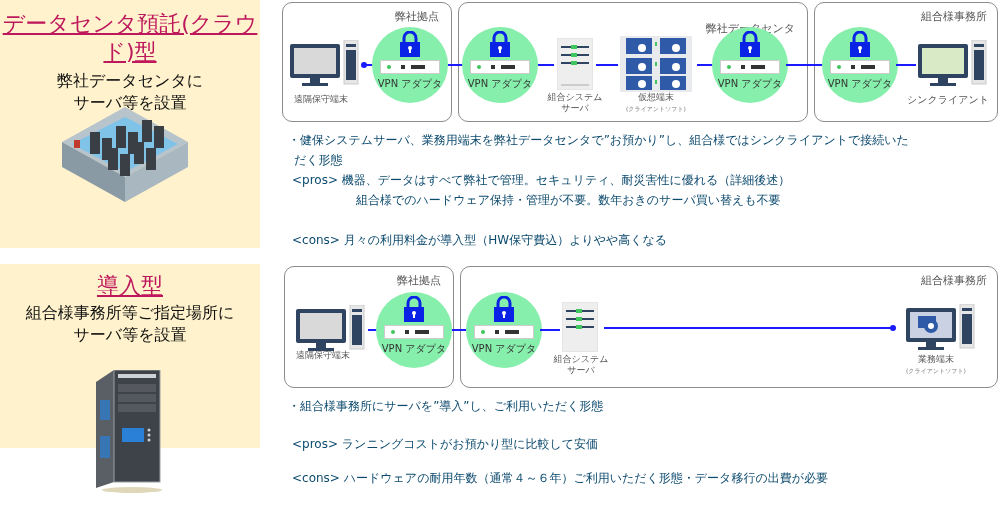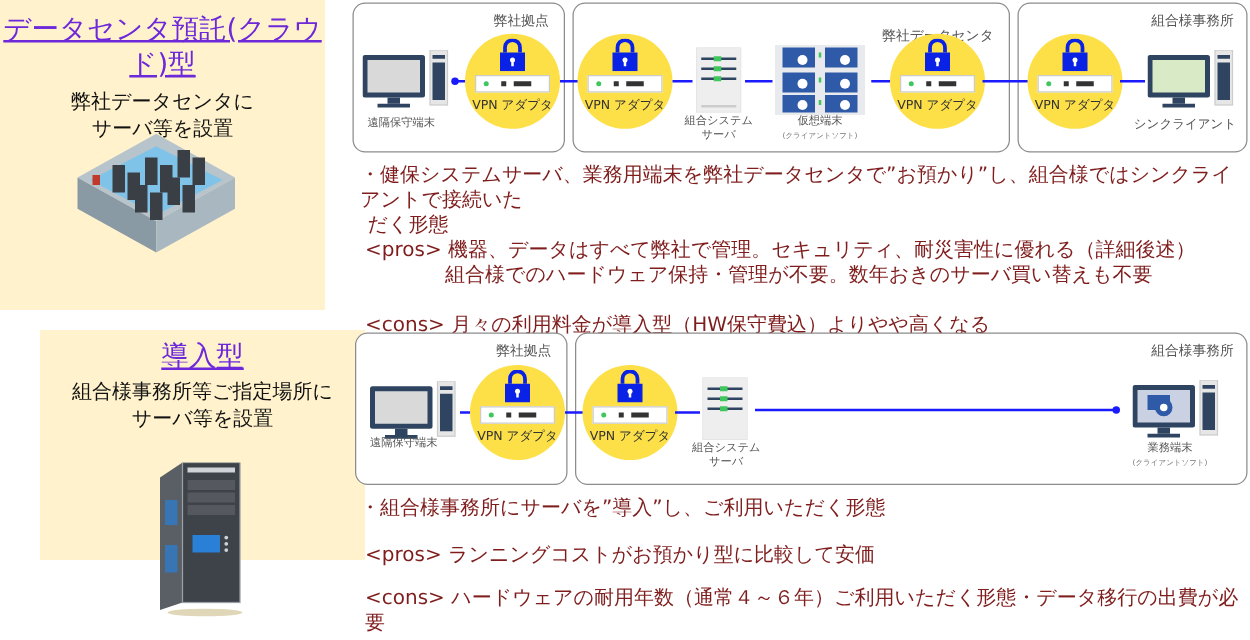--- a/index.html
+++ b/index.html
@@ -1,34 +1,34 @@
 <!DOCTYPE html>
 <html><head>
 <meta charset="utf-8">
 <style>
   * { box-sizing: border-box; margin: 0; padding: 0; }
   body { width: 1000px; height: 512px; background: #ffffff; position: relative; overflow: hidden;
          font-family: "DejaVu Sans", "Liberation Sans", sans-serif; color: #222; }
   .panel { position: absolute; left: 0; width: 260px; background: #fff2cc; }
-  .panel-title { text-align: center; font-size: 22px; text-decoration: underline; line-height: 28px; color: #6d28d9; }
+  .panel-title { text-align: center; font-size: 22px; text-decoration: underline; line-height: 28px; color: #be185d; }
   .panel-sub { text-align: center; font-size: 16px; line-height: 22px; color: #111; }
   .box { position: absolute; border: 1.5px solid #8c8c8c; border-radius: 10px; background: #fff; }
   .box-label { position: absolute; font-size: 11px; color: #555; }
-  .vpn { position: absolute; width: 76px; height: 76px; border-radius: 50%; background: #fde047; }
+  .vpn { position: absolute; width: 76px; height: 76px; border-radius: 50%; background: #86efac; }
   .lock { position: absolute; left: 27px; top: 4px; width: 22px; height: 26px; }
   .adapter { position: absolute; left: 8px; top: 33px; width: 60px; height: 14px; background: #fff;
              border: 1px solid #ccc; }
   .adapter .led { position: absolute; left: 6px; top: 4px; width: 4px; height: 4px; border-radius: 50%; background: #3fc65c; }
   .adapter .port { position: absolute; top: 4px; height: 4px; background: #333; }
   .vpn-label { position: absolute; left: 0; width: 76px; top: 50px; text-align: center; font-size: 10px; color: #333; }
   .line { position: absolute; height: 2px; background: #1a1aff; }
   .dot { position: absolute; width: 6px; height: 6px; border-radius: 50%; background: #1a1aff; }
   .node-label { position: absolute; font-size: 9px; color: #555; text-align: center; line-height: 11px; }
   .node-sub { font-size: 6px; color: #777; }
-  .desc { position: absolute; left: 288px; font-size: 16px; color: #7f1d1d; line-height: 20px; }
+  .desc { position: absolute; left: 288px; font-size: 12px; color: #0c4a6e; line-height: 20px; }
   .indent { padding-left: 68px; }
   .monitor { position: absolute; }
 </style>
 </head>
 <body>
 
 <div class="panel" style="top:0;height:248px;">
   <div class="panel-title" style="margin-top:10px;">データセンタ預託(クラウド)型</div>
   <div class="panel-sub" style="margin-top:4px;">弊社データセンタに</div>
   <div class="panel-sub">サーバ等を設置</div>
@@ -200,21 +200,21 @@
 
 <div class="desc" style="top:130px;">
   <div>・健保システムサーバ、業務用端末を弊社データセンタで”お預かり”し、組合様ではシンクライアントで接続いた</div>
   <div style="padding-left:6px;">だく形態</div>
   <div style="padding-left:4px;"><span>&lt;pros&gt;</span> <span>機器、データはすべて弊社で管理。セキュリティ、耐災害性に優れる（詳細後述）</span></div>
   <div class="indent">組合様でのハードウェア保持・管理が不要。数年おきのサーバ買い替えも不要</div>
   <div style="height:20px;"></div>
   <div style="padding-left:4px;"><span>&lt;cons&gt;</span> <span>月々の利用料金が導入型（HW保守費込）よりやや高くなる</span></div>
 </div>
 
-<div class="panel" style="top:264px;height:184px;margin-left:32px;">
+<div class="panel" style="top:264px;height:184px;">
   <div class="panel-title" style="margin-top:8px;">導入型</div>
   <div class="panel-sub" style="margin-top:2px;">組合様事務所等ご指定場所に</div>
   <div class="panel-sub">サーバ等を設置</div>
   <svg style="position:absolute;left:92px;top:106px;" width="72" height="124" viewBox="0 0 72 124">
     <polygon points="4,12 22,0 22,112 4,118" fill="#5a5f66"></polygon>
     <rect x="22" y="0" width="46" height="112" fill="#3e4349" stroke="#9aa0a6"></rect>
     <rect x="26" y="4" width="38" height="4" fill="#cfd3d7"></rect>
     <g fill="#55595f">
         <rect x="26" y="14" width="38" height="8"></rect>
         <rect x="26" y="24" width="38" height="8"></rect>

